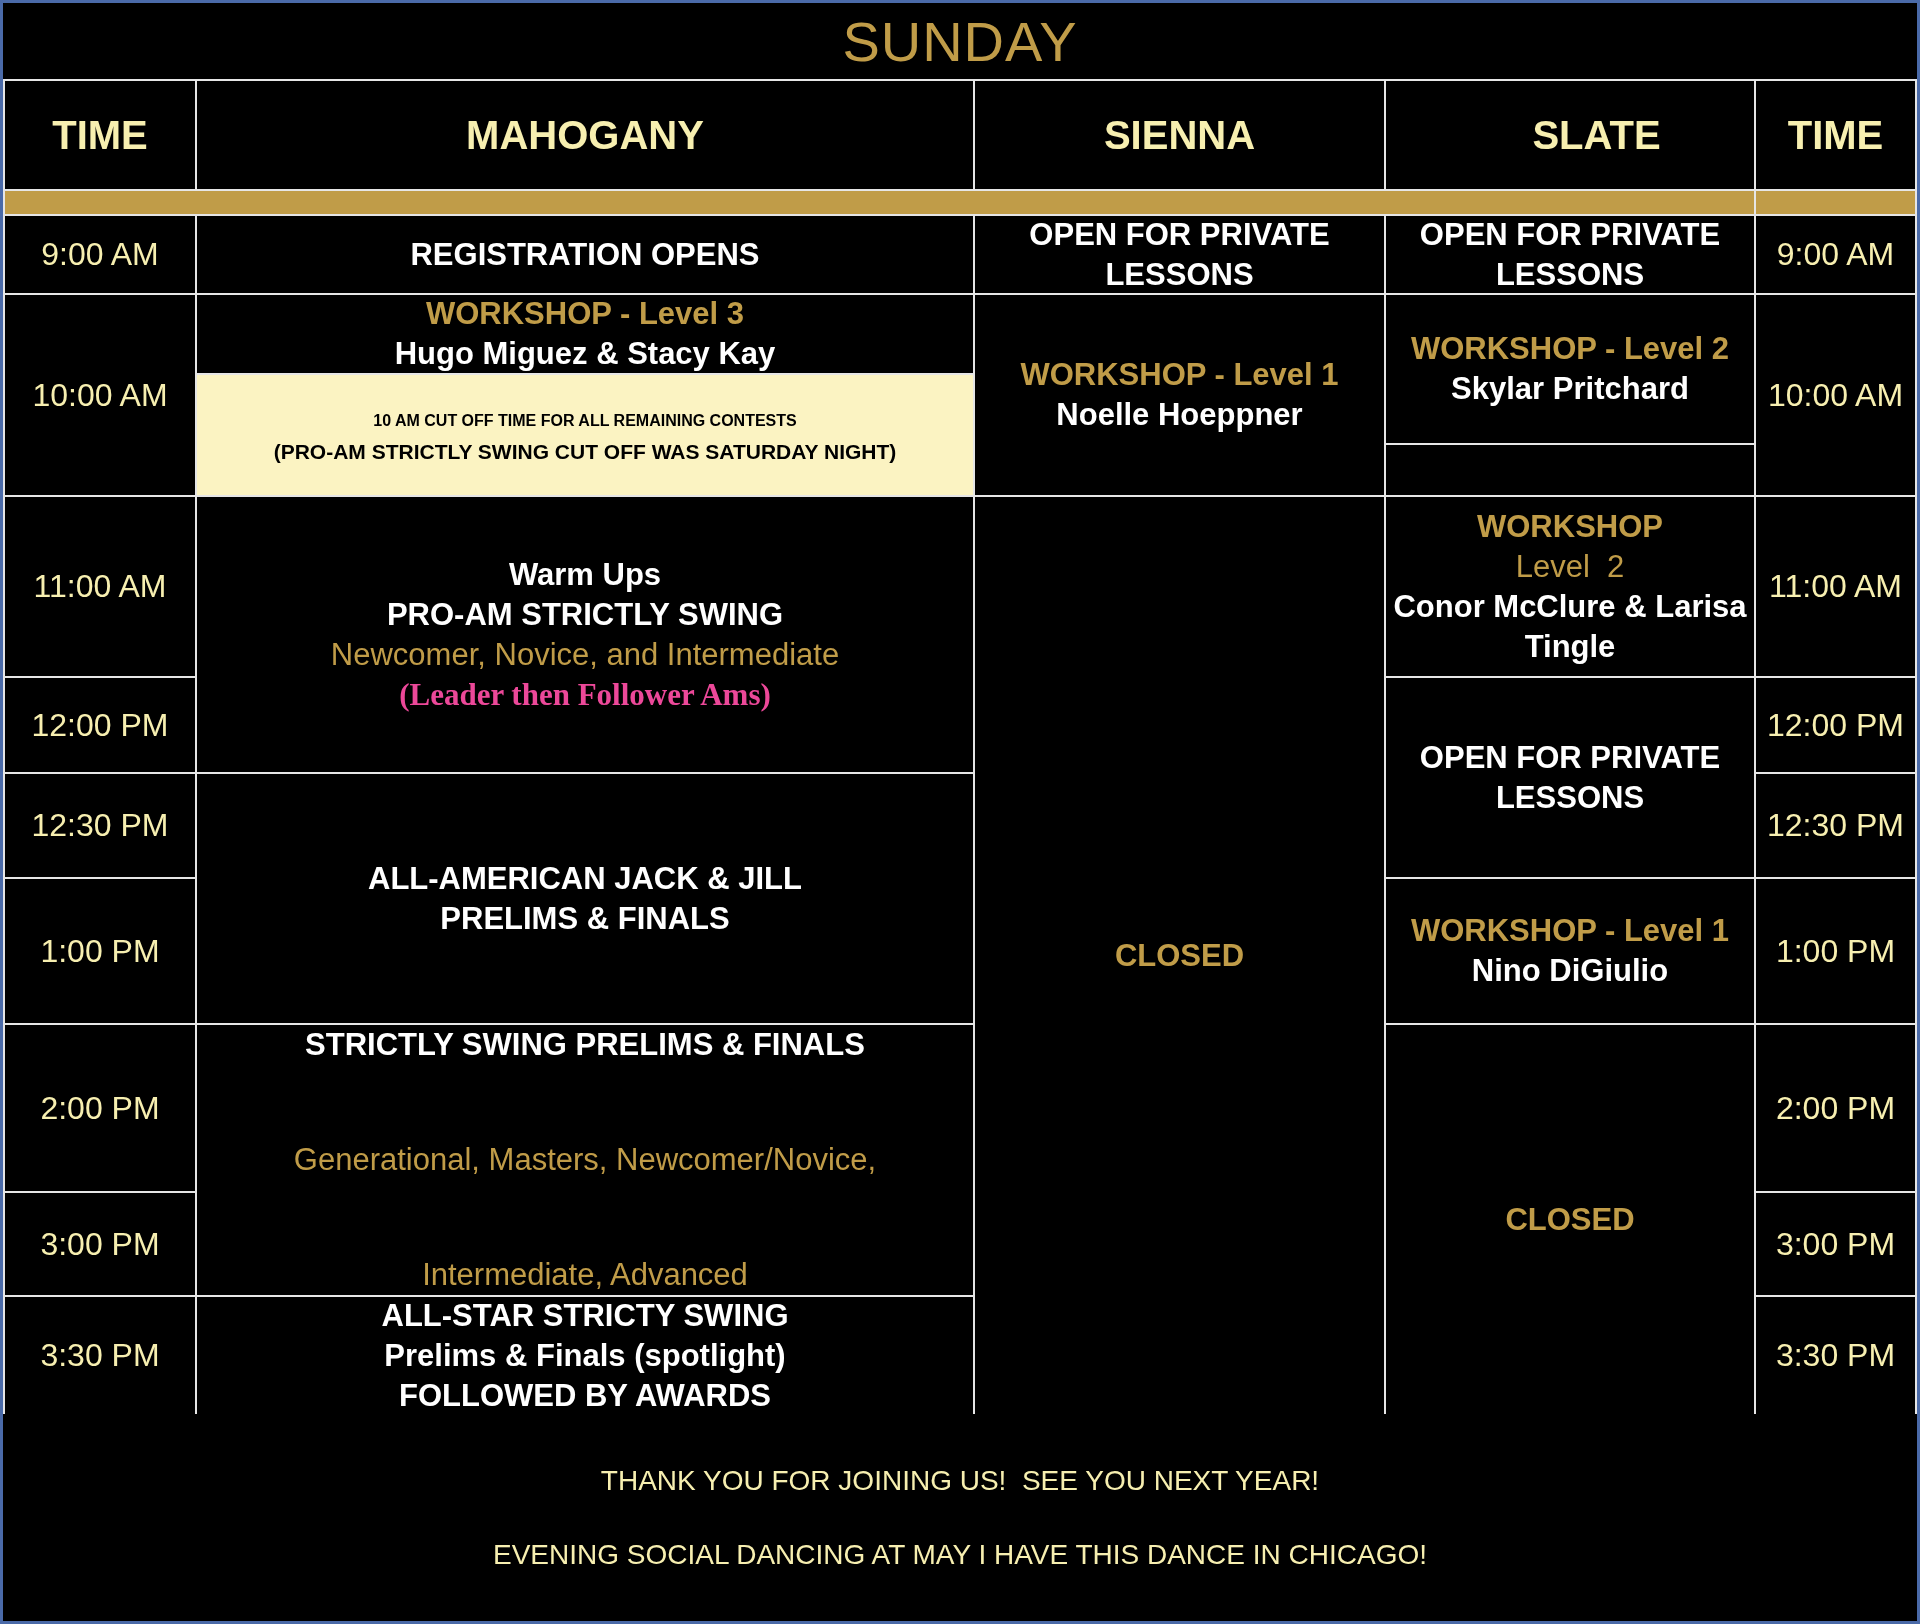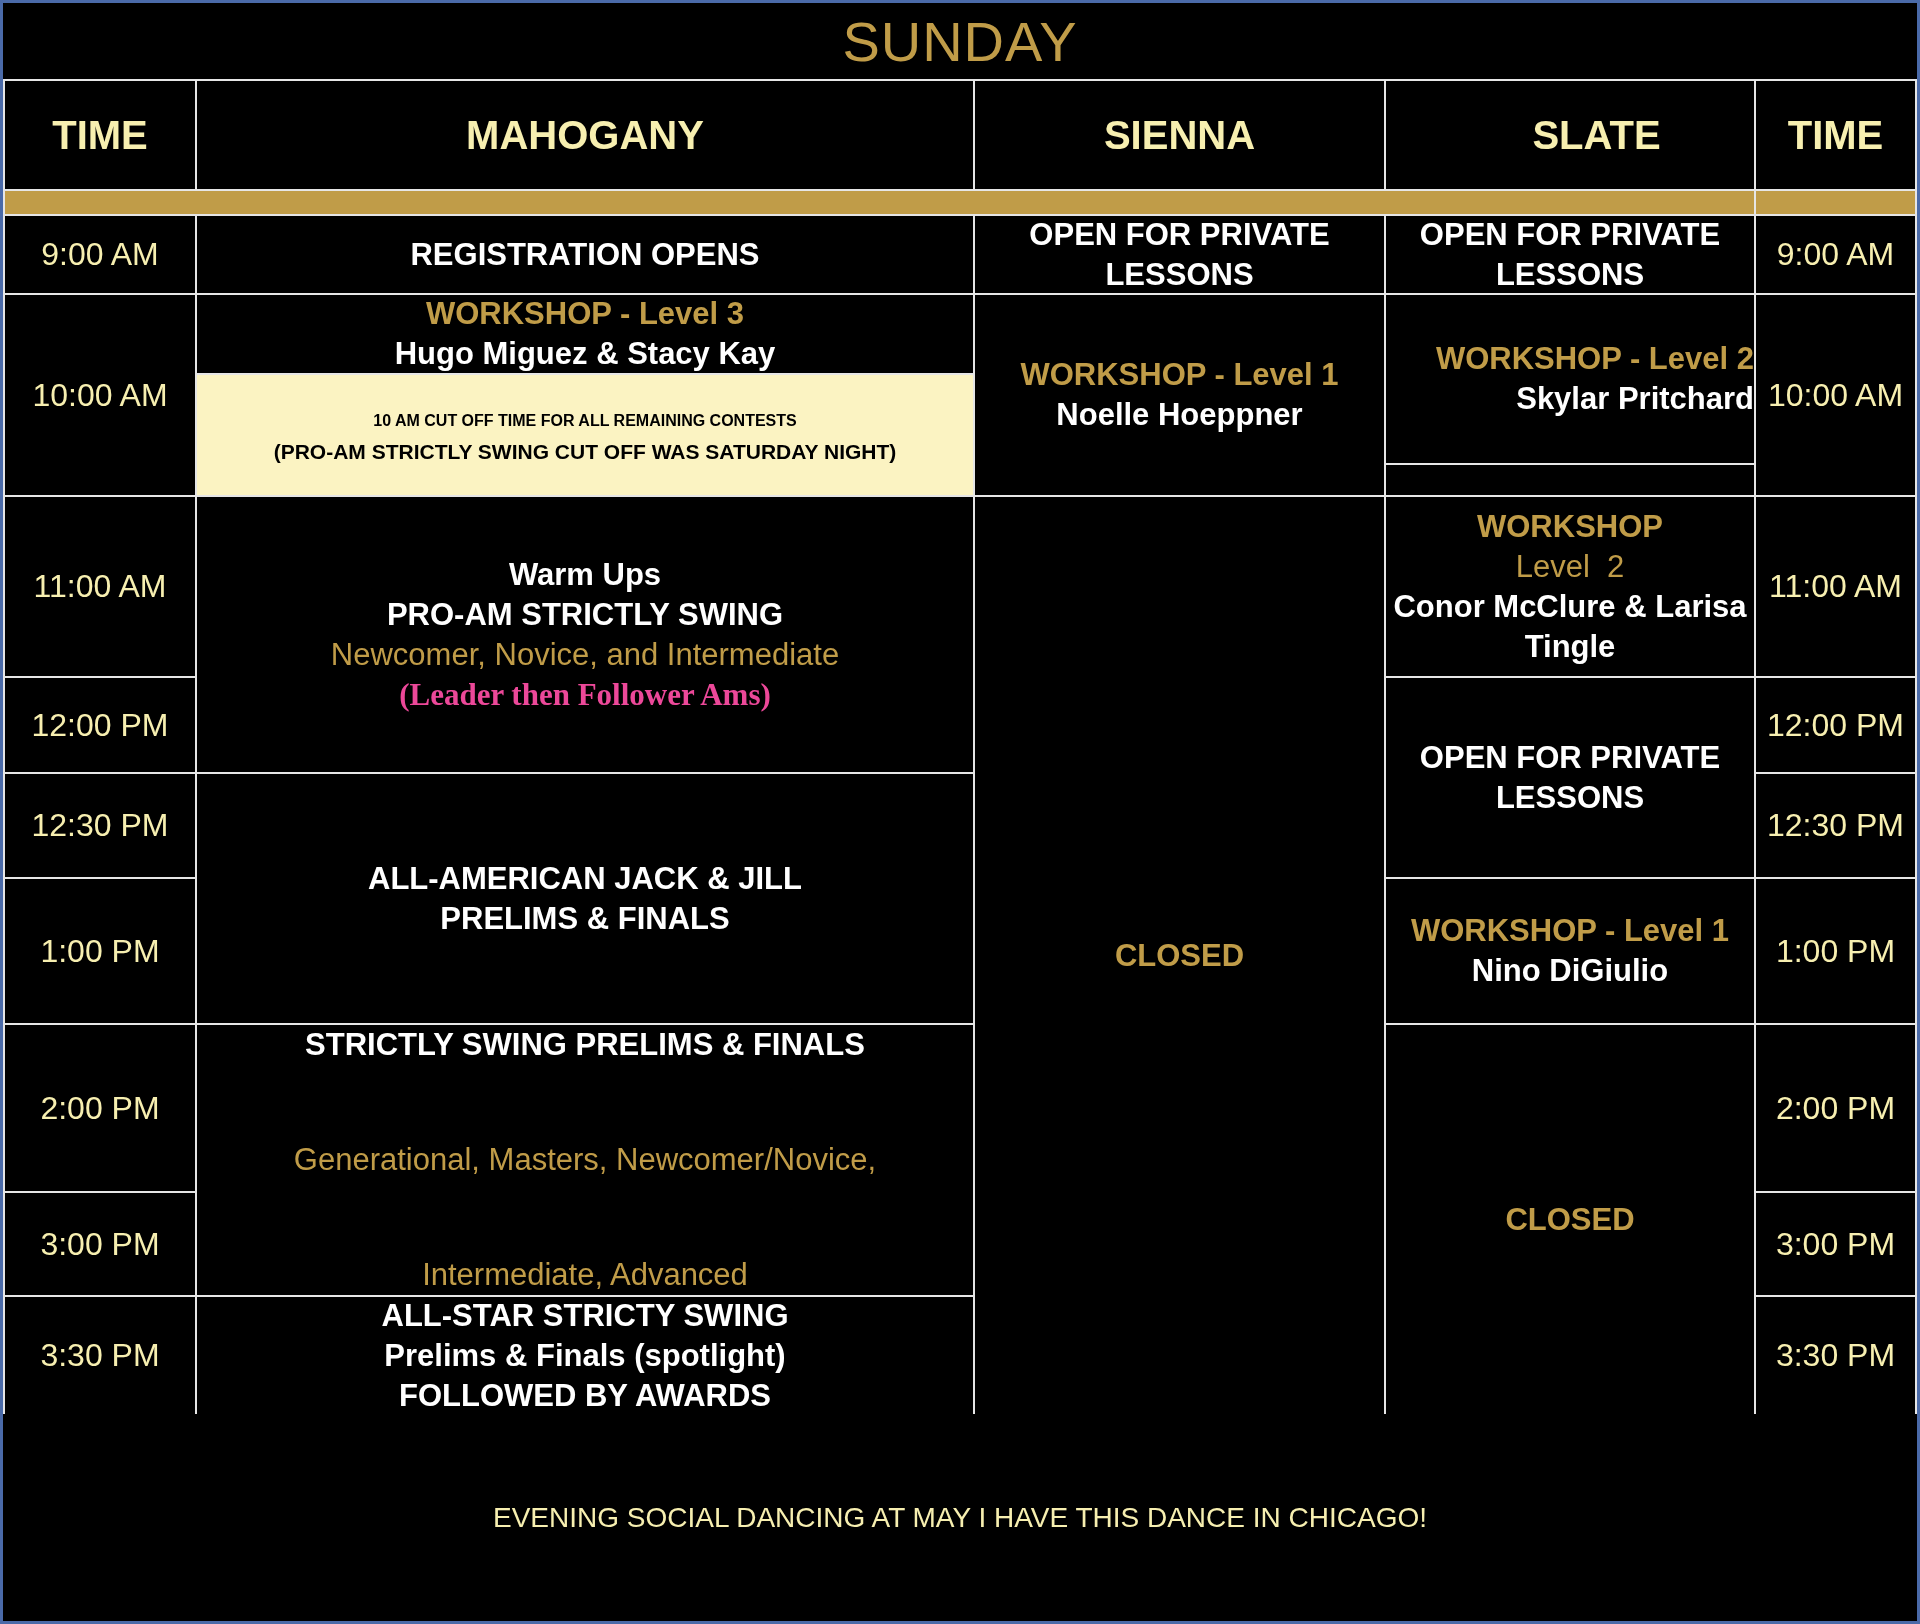--- a/index.html
+++ b/index.html
@@ -132,21 +132,21 @@
     <span class="w">Noelle Hoeppner</span>
   </div>
   <div class="cell bordered" style="left:970px;top:492px;width:413px;height:921px;">
     <span class="g">CLOSED</span>
   </div>
 
   <div class="cell bordered" style="left:1381px;top:211px;width:372px;height:81px;">
     <span class="w">OPEN FOR PRIVATE</span>
     <span class="w">LESSONS</span>
   </div>
-  <div class="cell bordered" style="left:1381px;top:290px;width:372px;height:172px;align-items:flex-end;">
+  <div class="cell bordered" style="left:1381px;top:290px;width:372px;height:152px;">
     <span class="g">WORKSHOP - Level 2</span>
     <span class="w">Skylar Pritchard</span>
   </div>
   <div class="cell bordered" style="left:1381px;top:492px;width:372px;height:183px;">
     <span class="g">WORKSHOP</span>
     <span class="gl" style="white-space:pre;">Level  2</span>
     <span class="w">Conor McClure &amp; Larisa</span>
     <span class="w">Tingle</span>
   </div>
   <div class="cell bordered" style="left:1381px;top:673px;width:372px;height:203px;">
@@ -183,16 +183,17 @@
       <span>2:00 PM</span>
     </div>
   <div class="cell bordered time" style="left:1751px;top:1188px;width:163px;height:106px;">
       <span>3:00 PM</span>
     </div>
   <div class="cell bordered time" style="left:1751px;top:1292px;width:163px;height:121px;">
       <span>3:30 PM</span>
     </div>
 
   <div class="cell footer">
+    <span style="white-space:pre;">THANK YOU FOR JOINING US!  SEE YOU NEXT YEAR!</span>
     <span>EVENING SOCIAL DANCING AT MAY I HAVE THIS DANCE IN CHICAGO!</span>
   </div>
 
 </div>
 
 </body></html>

